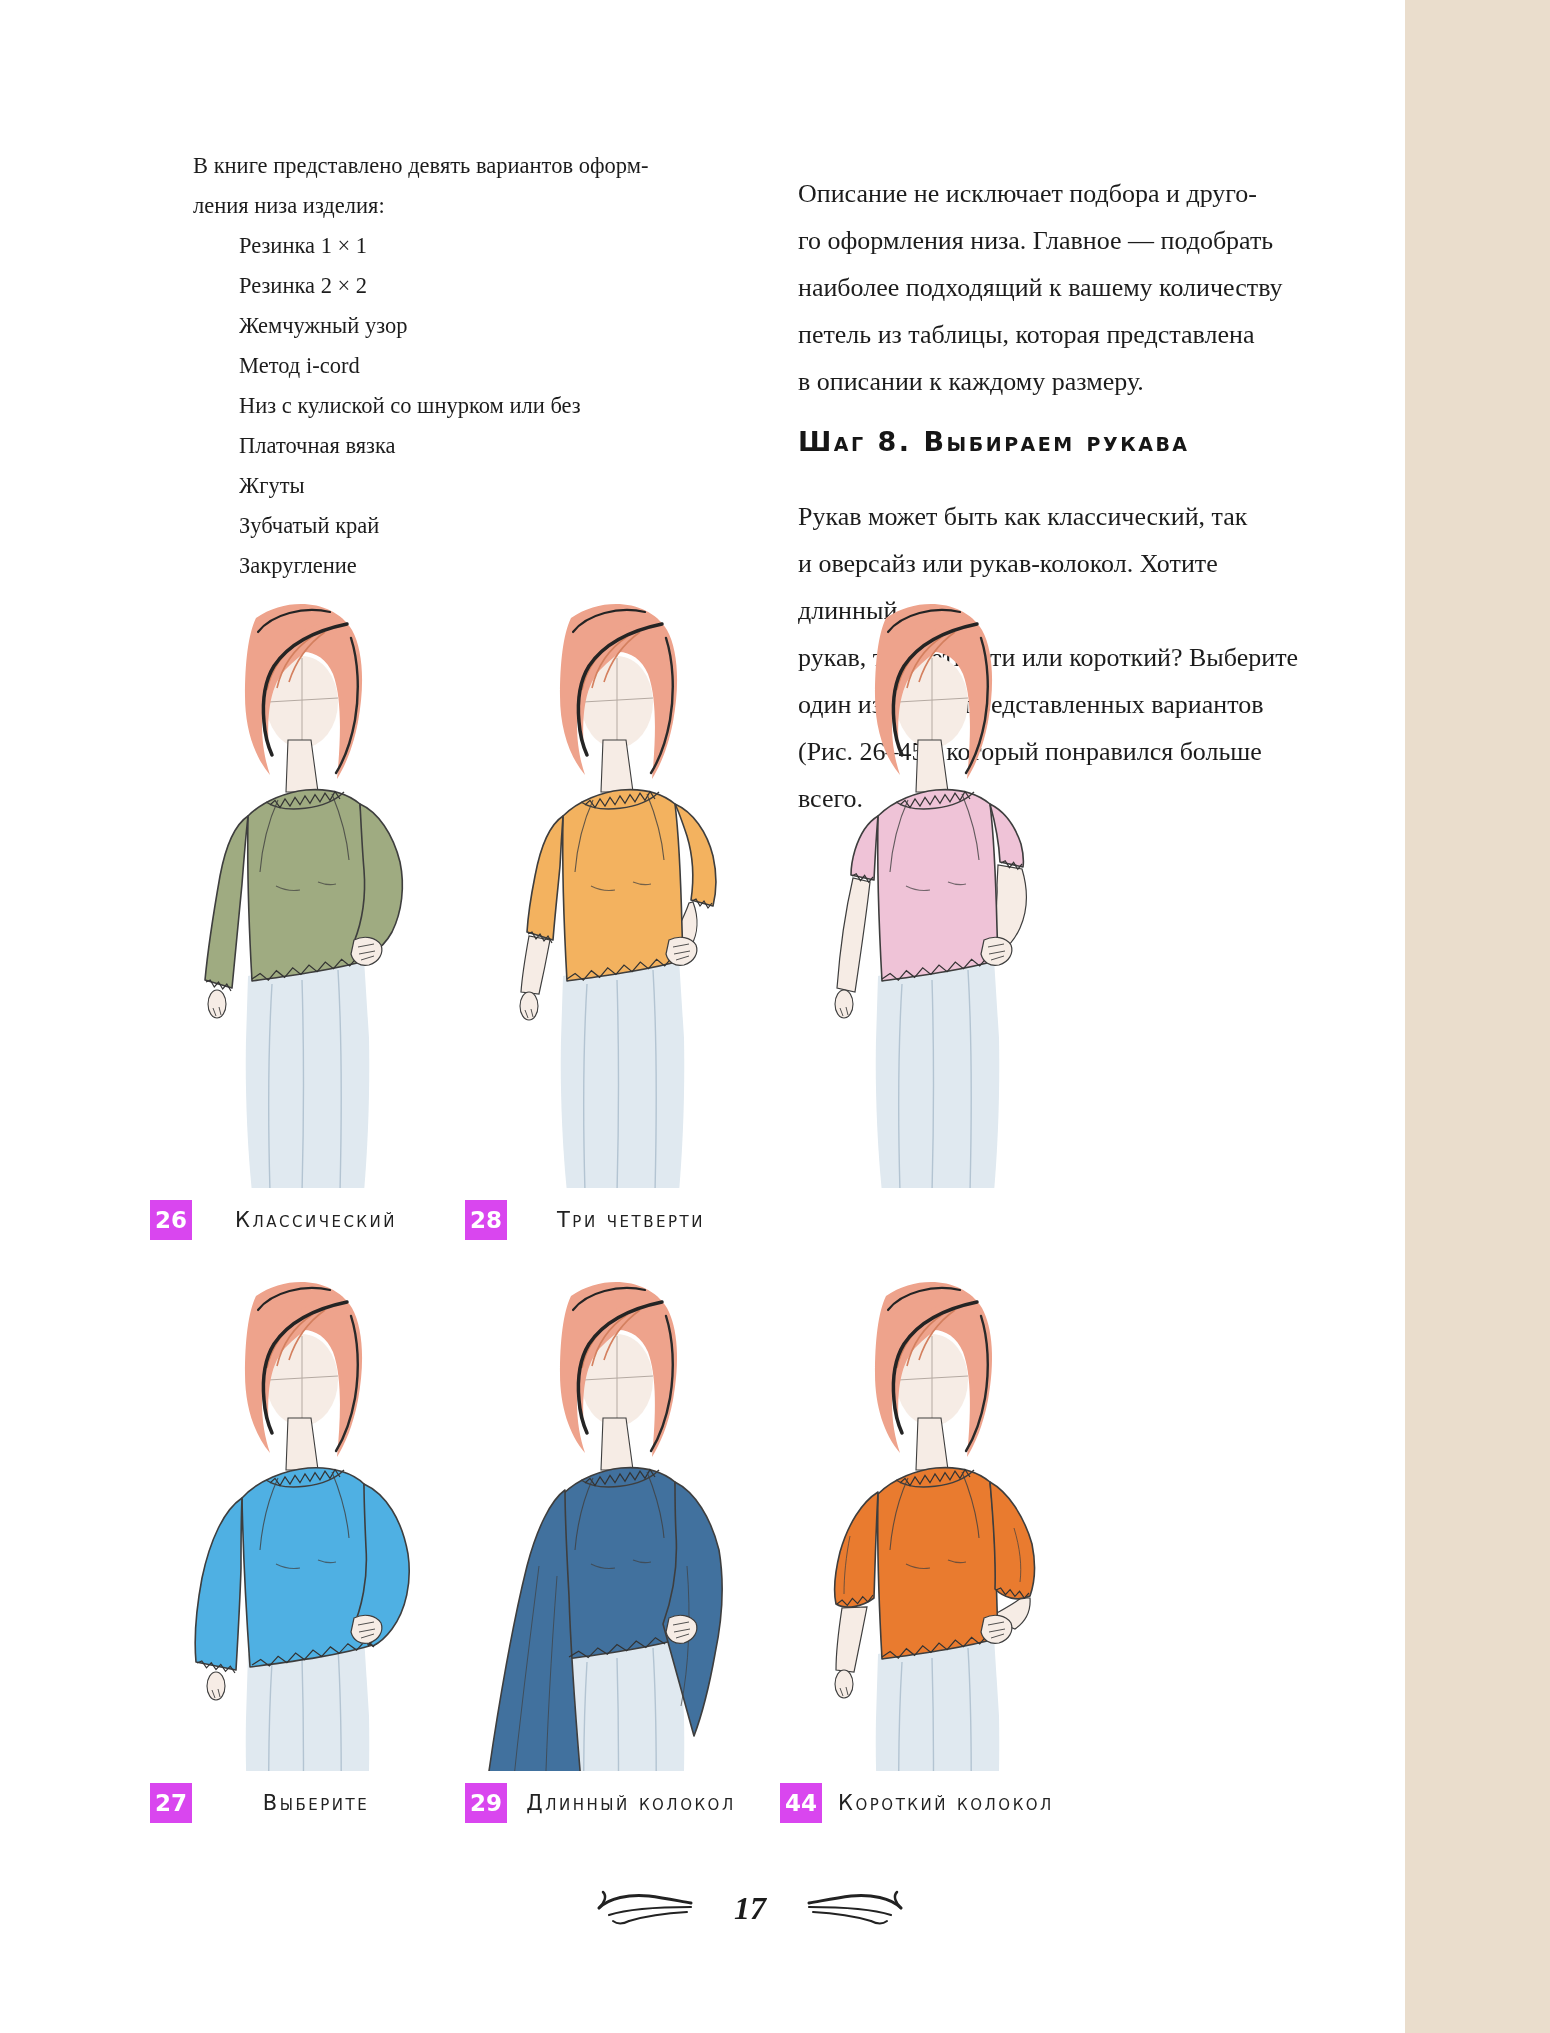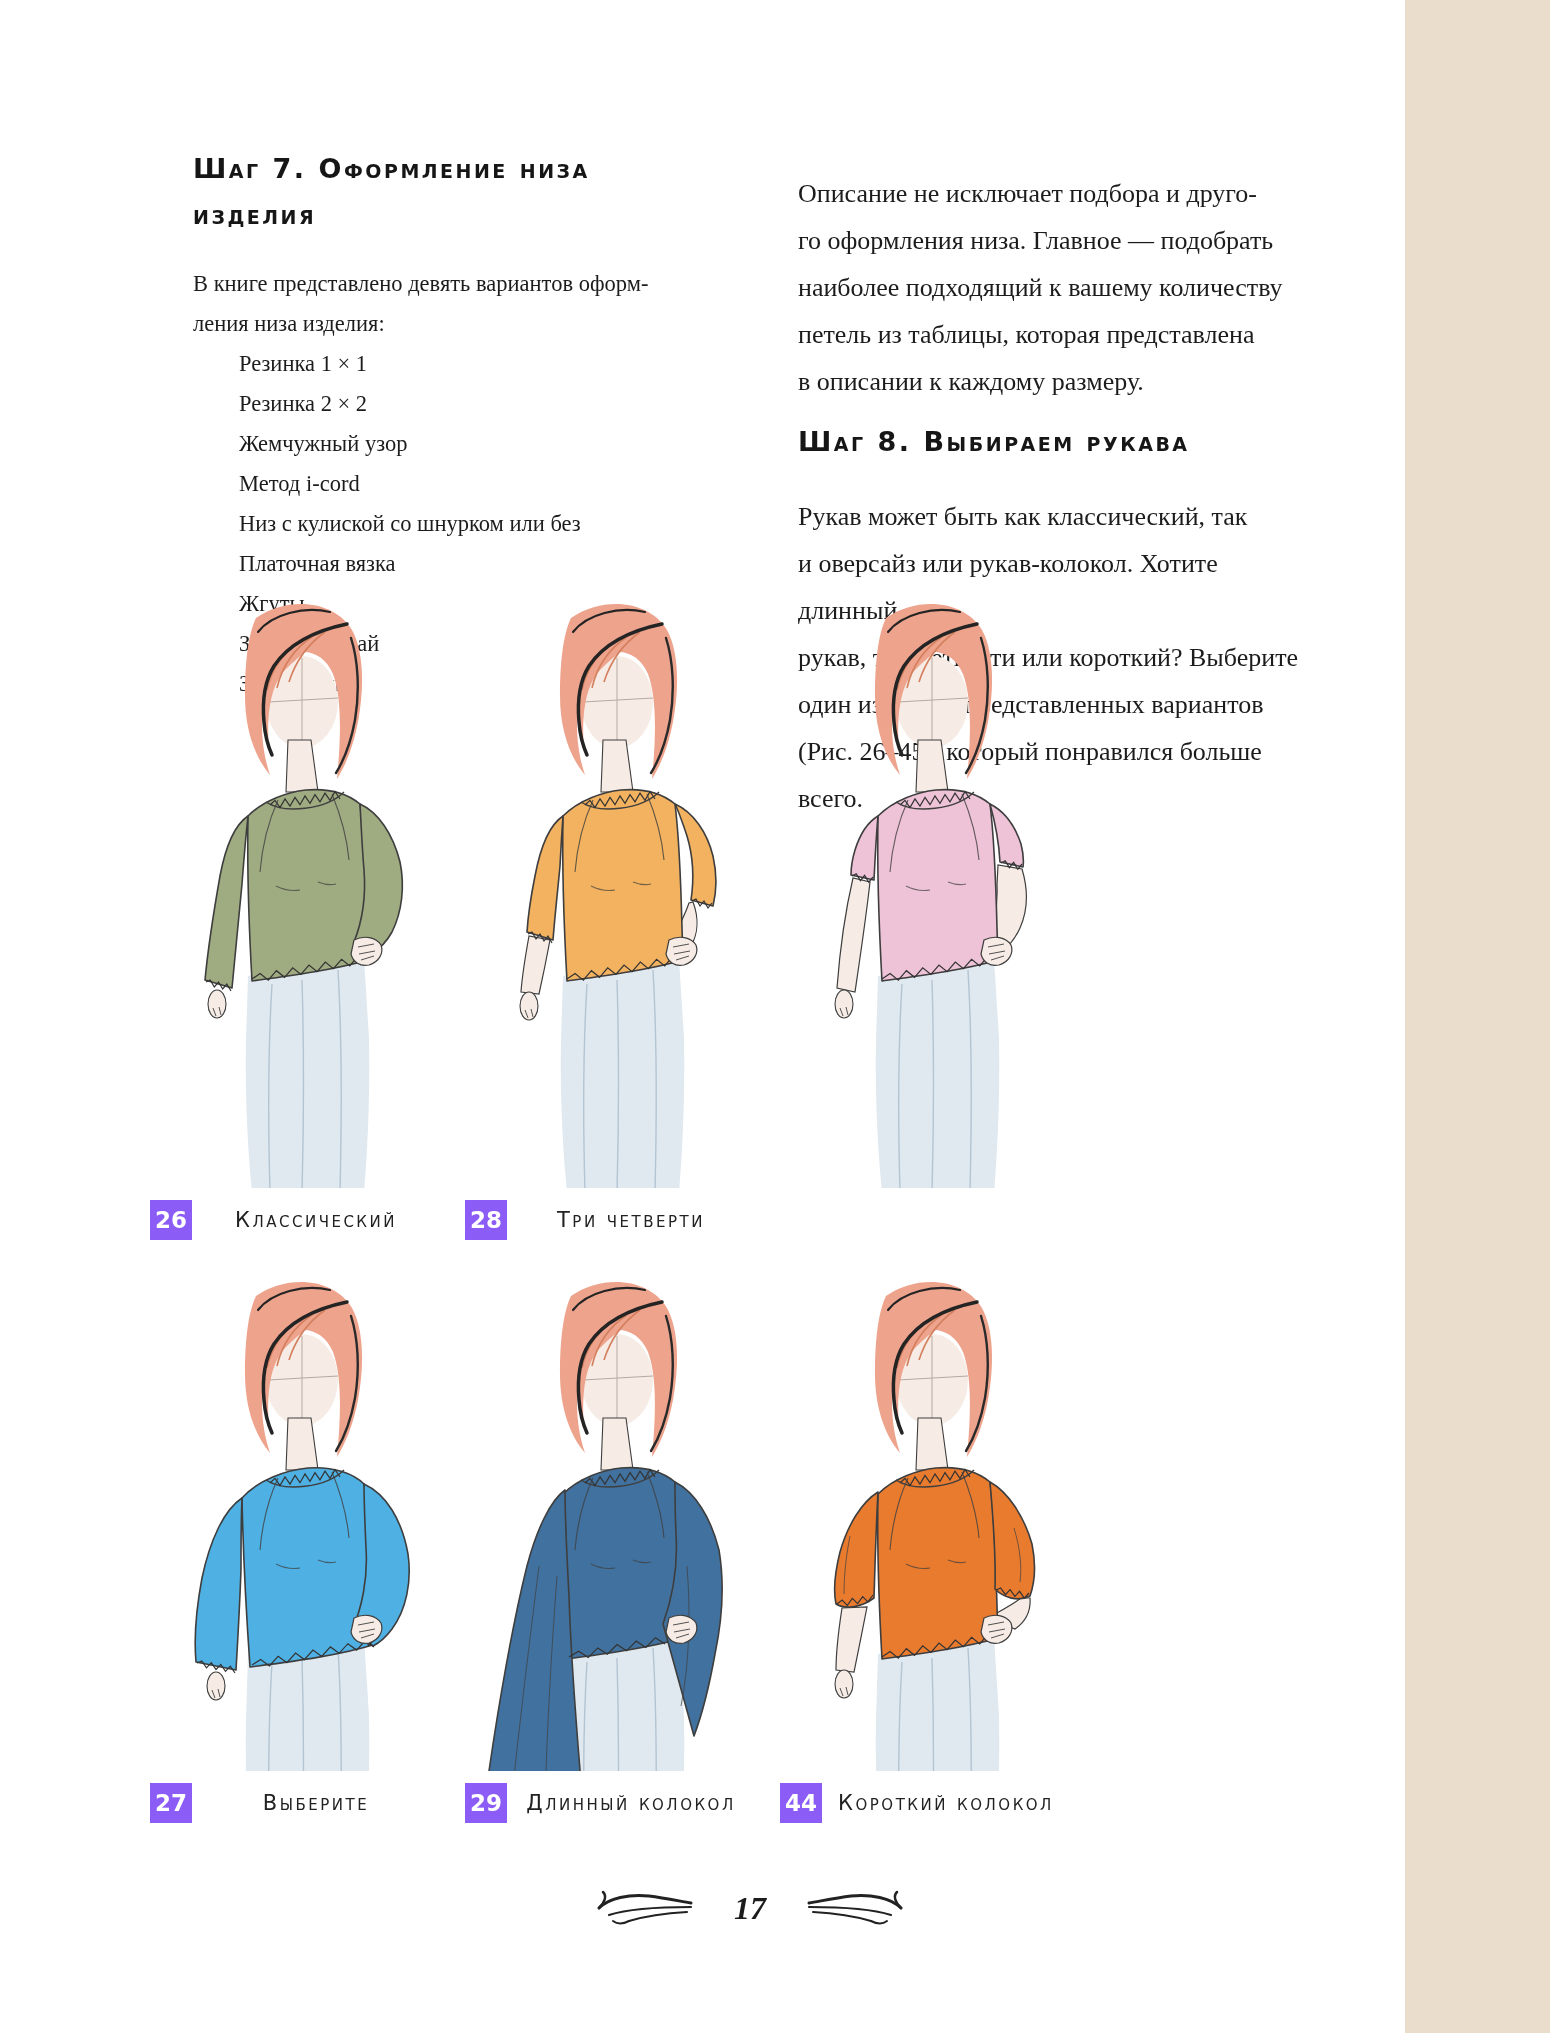--- a/index.html
+++ b/index.html
@@ -17,40 +17,38 @@
   .body-lg{font-size:26px;line-height:47px;}
   .list{padding-left:46px;}
   .figures{position:absolute;left:150px;top:588px;width:920px;display:grid;
            grid-template-columns:repeat(3,290px);column-gap:25px;row-gap:24px;}
   .fig-panel{width:290px;}
   .fig-art{width:290px;overflow:hidden;}
   .row1 .fig-art{height:600px;}
   .row2 .fig-art{height:505px;}
   .fig-art svg{display:block;}
   .fig-caption{display:flex;align-items:center;margin-top:10px;height:44px;}
-  .badge{width:42px;height:40px;background:#8b5cf6;color:#ffffff;display:flex;
+  .badge{width:42px;height:40px;background:#d946ef;color:#ffffff;display:flex;
          align-items:center;justify-content:center;font-family:"DejaVu Sans",sans-serif;
          font-weight:700;font-size:23px;flex:0 0 auto;}
   .cap-label{flex:1;text-align:center;font-family:"DejaVu Sans",sans-serif;
              font-variant:small-caps;letter-spacing:2.5px;font-size:21px;color:#222;}
   .pagenum-row{position:absolute;left:595px;top:1888px;width:310px;display:flex;
                align-items:center;justify-content:space-between;gap:12px;}
   .pagenum{font-size:32px;font-style:italic;font-weight:700;}
   .flourish{width:100px;height:40px;}
   .flip{transform:scaleX(-1);}
 </style>
 </head>
 <body>
 
 <div class="page" style="background: rgb(255, 255, 255);">
   <div class="stripe" style="background: rgb(234, 221, 204);"></div>
 
   <section class="col col-left">
-    <h2 class="heading">Шаг 7. Оформление низа
-изделия</h2>
     <p class="body">В книге представлено девять вариантов оформ-
 ления низа изделия:</p>
     <div class="body list">Резинка 1 × 1
 Резинка 2 × 2
 Жемчужный узор
 Метод i-cord
 Низ с кулиской со шнурком или без
 Платочная вязка
 Жгуты
 Зубчатый край

